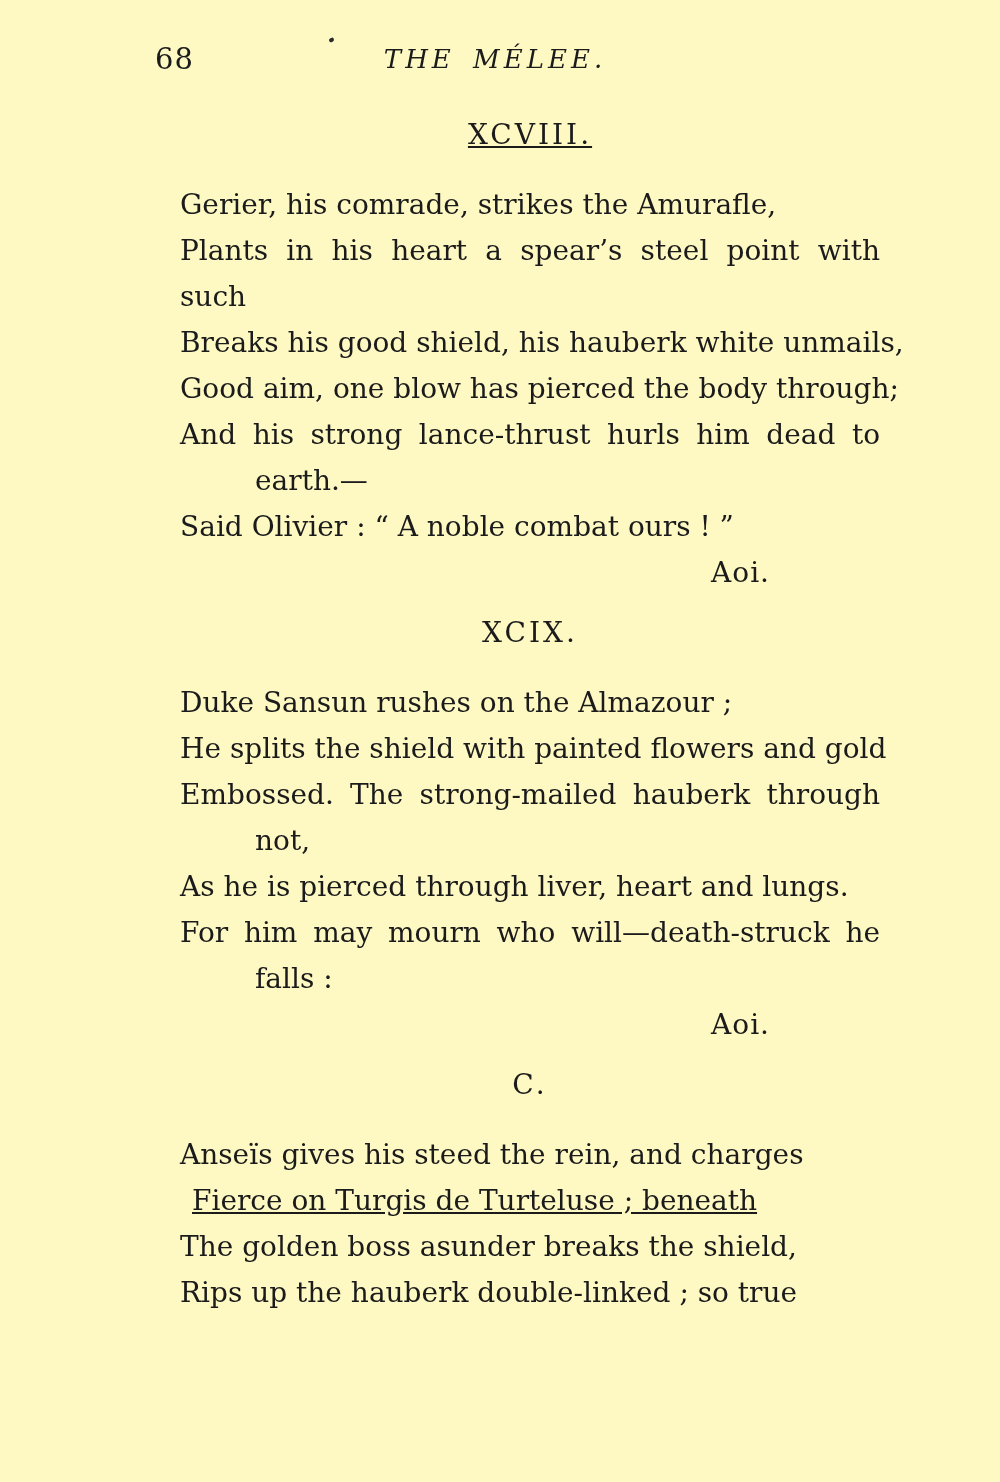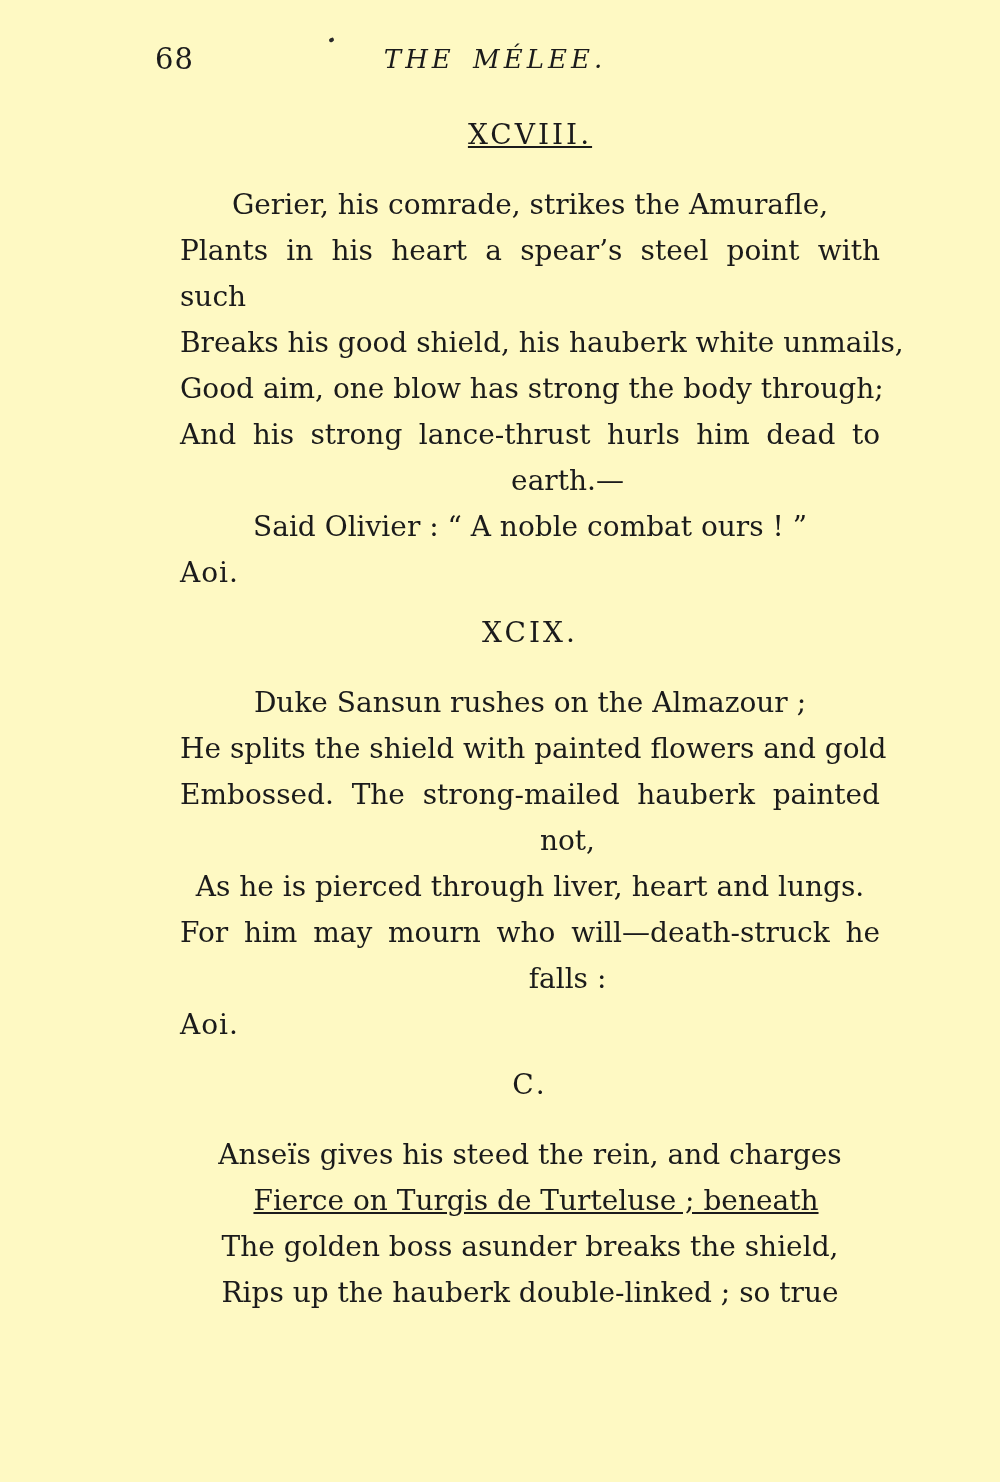--- a/index.html
+++ b/index.html
@@ -54,32 +54,32 @@
     line-height: 46px;
   }
   .heading {
     margin: 14px 0 24px 0;
     text-align: center;
     font-size: 28px;
     font-weight: normal;
     letter-spacing: 3px;
   }
   .heading.first { margin-top: 0; text-decoration: underline; }
-  .line { white-space: nowrap; text-align: center; }
+  .line { white-space: nowrap; }
   .line.spread {
     white-space: normal;
     text-align: justify;
     text-align-last: justify;
   }
   .line.indent   { margin-left: 75px; }
   .line.indent-sm{ margin-left: 12px; text-decoration: underline; }
   .line.outdent  { margin-left: -17px; }
   .line.aoi {
     white-space: normal;
-    text-align: left;
+    text-align: right;
     padding-right: 110px;
     letter-spacing: 1px;
   }
 </style>
 </head>
 <body>
 
 <div class="page">
 
   <div class="speck"></div>
@@ -88,31 +88,31 @@
 
   <div class="running">THE MÉLEE.</div>
 
   <div class="poem">
 
     <h2 class="heading first">XCVIII.</h2>
 
     <div class="line">Gerier, his comrade, strikes the Amurafle,</div>
     <div class="line spread">Plants in his heart a spear’s steel point with such</div>
     <div class="line">Breaks his good shield, his hauberk white unmails,</div>
-    <div class="line">Good aim, one blow has strong the body through;</div>
+    <div class="line">Good aim, one blow has pierced the body through;</div>
     <div class="line spread">And his strong lance-thrust hurls him dead to</div>
     <div class="line indent">earth.—</div>
     <div class="line">Said Olivier : “ A noble combat ours ! ”</div>
     <div class="line aoi">Aoi.</div>
 
     <h2 class="heading">XCIX.</h2>
 
     <div class="line">Duke Sansun rushes on the Almazour ;</div>
     <div class="line">He splits the shield with painted flowers and gold</div>
-    <div class="line spread">Embossed.  The strong-mailed hauberk painted</div>
+    <div class="line spread">Embossed.  The strong-mailed hauberk through</div>
     <div class="line indent">not,</div>
     <div class="line">As he is pierced through liver, heart and lungs.</div>
     <div class="line spread">For him may mourn who will—death-struck he</div>
     <div class="line indent">falls :</div>
     <div class="line aoi">Aoi.</div>
 
     <h2 class="heading">C.</h2>
 
     <div class="line">Anseïs gives his steed the rein, and charges</div>
     <div class="line indent-sm">Fierce on Turgis de Turteluse ;  beneath</div>

